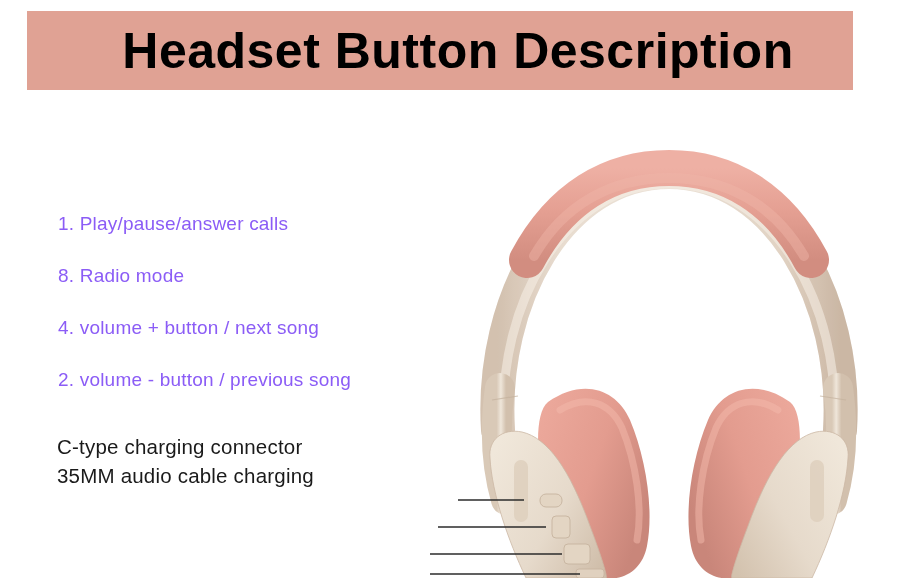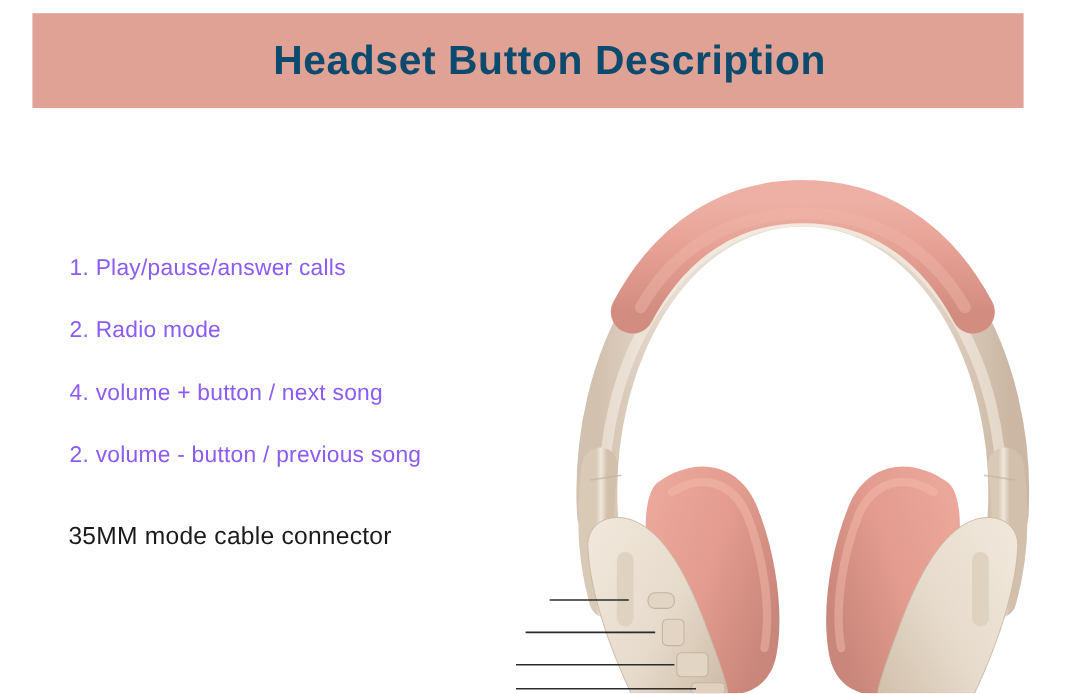--- a/index.html
+++ b/index.html
@@ -26,24 +26,24 @@
     width: 826px;
     height: 79px;
     background: #e0a294;
     display: flex;
     align-items: center;
     justify-content: center;
   }
   #title-text {
     font-family: "Liberation Sans", sans-serif;
     font-weight: bold;
-    font-size: 34px;
+    font-size: 50px;
     line-height: 46px;
     letter-spacing: 0.5px;
-    color: #0c4a6e;
+    color: #000000;
     white-space: nowrap;
     margin-left: 36px;
   }
 
   
   #feature-list {
     position: absolute;
     left: 58px;
     top: 198px;
     width: 400px;
@@ -90,27 +90,28 @@
 <body>
 
 <div id="page">
 
   <div id="title-banner">
     <div id="title-text">Headset Button Description</div>
   </div>
 
   <div id="feature-list">
     <div class="feature-item">1. Play/pause/answer calls</div>
-    <div class="feature-item">2. Radio mode</div>
+    <div class="feature-item">8. Radio mode</div>
     <div class="feature-item">4. volume + button / next song</div>
     <div class="feature-item">2. volume - button / previous song</div>
   </div>
 
   <div id="connector-notes">
-    <div class="connector-line">35MM mode cable connector</div>
+    <div class="connector-line">C-type charging connector</div>
+    <div class="connector-line">35MM audio cable charging</div>
   </div>
 
   <div id="headset-figure">
 
     <svg id="headset-svg" viewBox="0 0 478 468" xmlns="http://www.w3.org/2000/svg">
       <defs>
         <linearGradient id="bandGrad" x1="0" y1="0" x2="1" y2="0">
           <stop offset="0%" stop-color="#d6c5b3"></stop>
           <stop offset="18%" stop-color="#eee4d8"></stop>
           <stop offset="50%" stop-color="#f2eae0"></stop>

